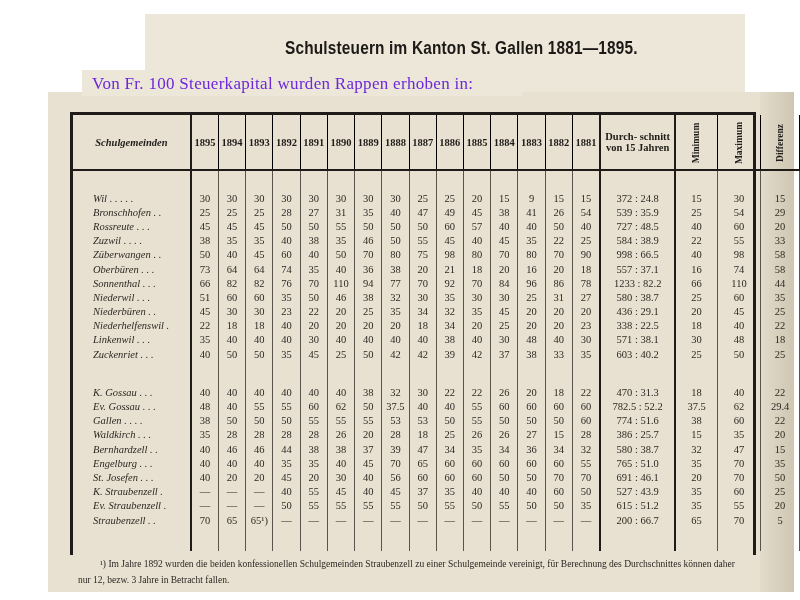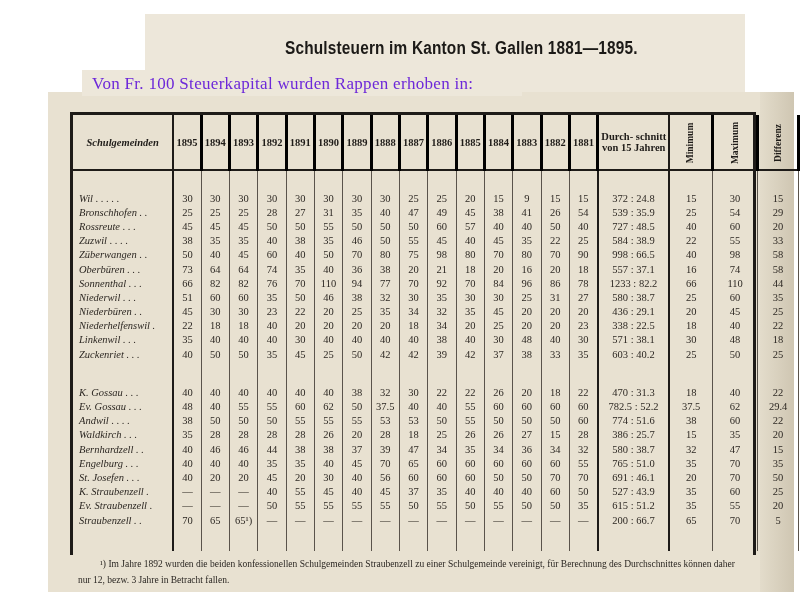--- a/index.html
+++ b/index.html
@@ -9,23 +9,23 @@
   .title { position:absolute; left:285px; top:38px; font-family:"Liberation Sans", sans-serif;
            font-weight:bold; font-size:17.5px; color:#1c1a17; letter-spacing:0.2px; transform:scaleX(0.88); transform-origin:left top; white-space:nowrap; }
   .subtitle { position:absolute; left:92px; top:74px; font-size:17px; color:#6d28d9; white-space:nowrap; letter-spacing:0.3px; }
   .subtitle-bg { position:absolute; left:82px; top:70px; width:440px; height:26px; background:#ede7da; }
   .page { position:absolute; left:48px; top:92px; width:746px; height:500px; background:#e8e1d1; }
   .page-shadow { position:absolute; left:760px; top:92px; width:34px; height:500px; background:linear-gradient(90deg,#e3dccb,#cfc6b2); }
   .tbl-frame { position:absolute; left:70px; top:112px; width:680px; height:440px;
                border-left:3px solid #1e1b18; border-right:3px solid #1e1b18; border-top:3px solid #1e1b18; }
   table { position:absolute; left:73px; top:115px; border-collapse:collapse; font-size:11px; }
   th { font-family:"Liberation Serif", serif; font-weight:bold; font-size:10.5px; color:#1f1c19;
-       height:54px; border-right:3px solid #000000; border-bottom:2.5px solid #1e1b18; padding:0; text-align:center; }
+       height:54px; border-right:1px solid #000000; border-bottom:2.5px solid #1e1b18; padding:0; text-align:center; }
   td { height:14.2px; padding:0; text-align:center; border-right:1px solid #5a534b; color:#2d2823; font-size:10.5px; white-space:nowrap; }
-  td.name { text-align:left; padding-left:6px; font-size:10.5px;margin-top:41px; }
+  td.name { text-align:left; padding-left:20px; font-size:10.5px;margin-top:41px; }
   .col-name { width:101px; border-right:2px solid #1e1b18 !important;font-style:italic; }
   .col-year { width:27.3px; }
   .col-avg { width:78px; border-left:2px solid #1e1b18; border-right:2px solid #1e1b18 !important;border-radius:17px; }
   .col-small { width:25px; }
   th.vert span { display:inline-block; transform:rotate(-90deg); font-size:9.5px; white-space:nowrap; }
   tr.spacer td { height:20px; }
   tr.spacer-big td { height:24px; }
   .footnote { position:absolute; left:78px; top:556px; width:660px; font-size:9.5px; line-height:16px; color:#2a2622; text-indent:22px; }
 </style>
 </head>
@@ -412,21 +412,21 @@
         <td>60</td>
         <td>60</td>
         <td>60</td>
         <td>60</td>
         <td class="col-avg">782.5 : 52.2</td>
         <td>37.5</td>
         <td>62</td>
         <td>29.4</td>
       </tr>
       <tr>
-        <td class="name col-name">Andwil . . . .</td>
+        <td class="name col-name">Gallen . . . .</td>
         <td>38</td>
         <td>50</td>
         <td>50</td>
         <td>50</td>
         <td>55</td>
         <td>55</td>
         <td>55</td>
         <td>53</td>
         <td>53</td>
         <td>50</td>

